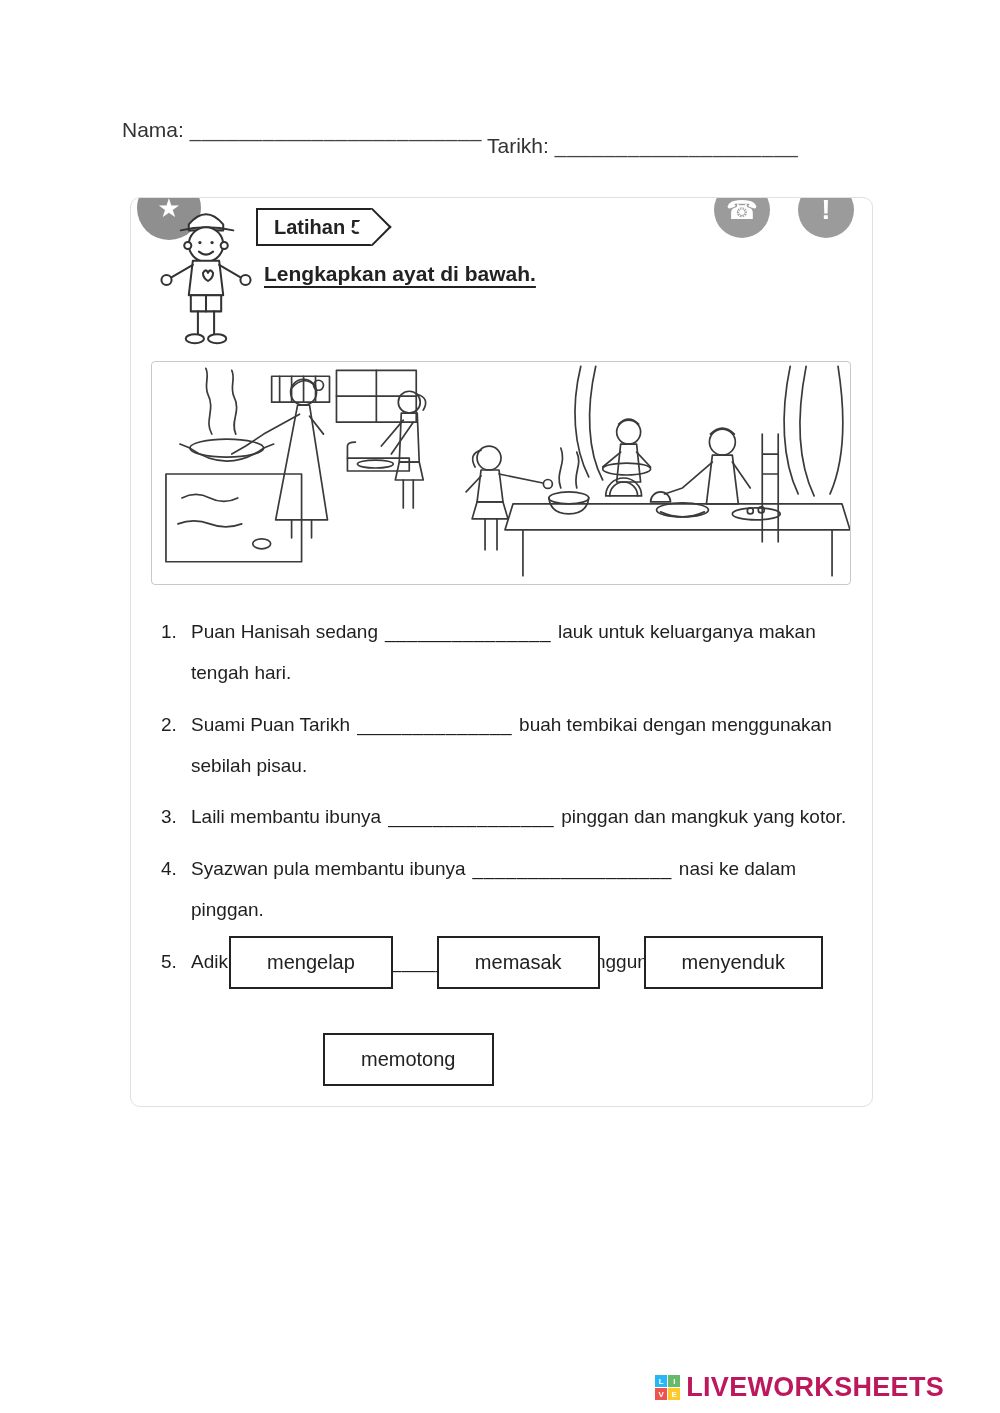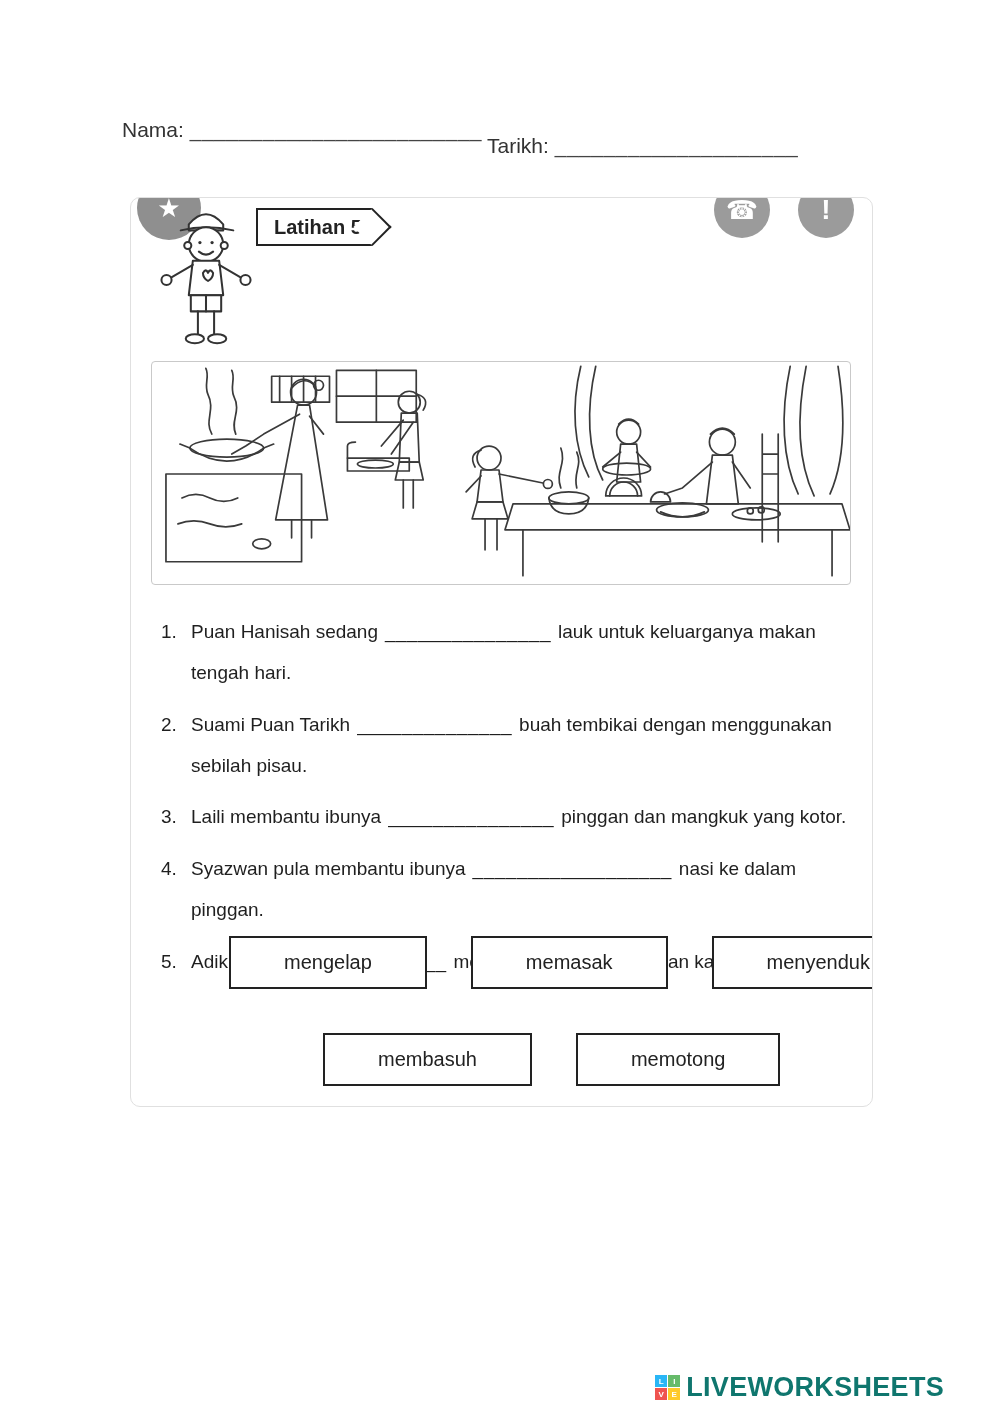--- a/index.html
+++ b/index.html
@@ -43,30 +43,30 @@
   .q{display:flex;margin-bottom:11px;line-height:2.15;}
   .q-num{width:30px;flex:none;}
   .q-text{flex:1;}
   .q-text .pre{margin-right:7px;}
   .q-text .blank{margin-right:7px;white-space:nowrap;letter-spacing:0.5px;text-align:right;}
 
   
   .bank-row{position:absolute;display:flex;gap:44px;}
   .bank-row1{left:98px;top:738px;}
   .bank-row2{left:192px;top:835px;}
-  .bank-box{border:2px solid #222;padding:13px 53px;font-size:20px;background:#fff;
+  .bank-box{border:2px solid #222;padding:13px 36px;font-size:20px;background:#fff;
             font-weight:500;white-space:nowrap;}
 
   
   .footer{position:absolute;right:36px;top:1372px;display:flex;align-items:center;gap:6px;}
   .logo{display:grid;grid-template-columns:12px 12px;grid-auto-rows:12px;gap:1px;}
   .logo span{display:flex;align-items:center;justify-content:center;color:#fff;
              font-size:8px;font-weight:700;font-family:"Liberation Sans",sans-serif;}
   .lc0{background:#29b6f6;} .lc1{background:#66bb6a;} .lc2{background:#ef5350;} .lc3{background:#ffca28;}
-  .brand{font-size:27px;font-weight:800;color:#0f766e;letter-spacing:0.3px;}
+  .brand{font-size:27px;font-weight:800;color:#be185d;letter-spacing:0.3px;}
 </style>
 </head>
 <body>
 
 <div class="page">
 
   <div class="field field-nama">
     <span>Nama:</span>
     <span class="line">________________________</span>
   </div>
@@ -106,20 +106,21 @@
       <path d="M55,94 V110"></path>
       <path d="M47,110 V132 M63,110 V132"></path>
       <ellipse cx="44" cy="137" rx="9" ry="4.5" fill="#fff"></ellipse>
       <ellipse cx="66" cy="137" rx="9" ry="4.5" fill="#fff"></ellipse>
     </svg>
 
     <div class="badge">
       <span>Latihan 5</span>
     </div>
 
+    <div class="instruction">Lengkapkan ayat di bawah.</div>
 
     <div class="picture-box">
       <svg class="scene" viewBox="0 0 700 222" fill="none" stroke="#3a3a3a" stroke-width="1.7" stroke-linecap="round" stroke-linejoin="round">
 
         <rect x="185" y="8" width="80" height="52"></rect>
         <path d="M225,8 V60 M185,34 H265"></path>
         <rect x="120" y="14" width="58" height="26"></rect>
         <path d="M128,14 V40 M140,14 V40 M152,14 V40 M164,14 V40"></path>
 
         <path d="M430,4 C420,45 423,85 438,115"></path>
@@ -222,21 +223,20 @@
         <span class="q-text"><span class="pre">Adik sedang</span><span class="blank">_____________</span><span class="post">meja dengan menggunakan kain buruk.</span></span>
       </div>
     </div>
 
     <div class="bank-row bank-row1">
       <div class="bank-box">mengelap</div>
       <div class="bank-box">memasak</div>
       <div class="bank-box">menyenduk</div>
     </div>
     <div class="bank-row bank-row2">
-      <div class="bank-box">membasuh</div>
       <div class="bank-box">memotong</div>
     </div>
 
   </div>
 
   <div class="footer">
     <div class="logo">
       <span class="lc0">L</span>
       <span class="lc1">I</span>
       <span class="lc2">V</span>

